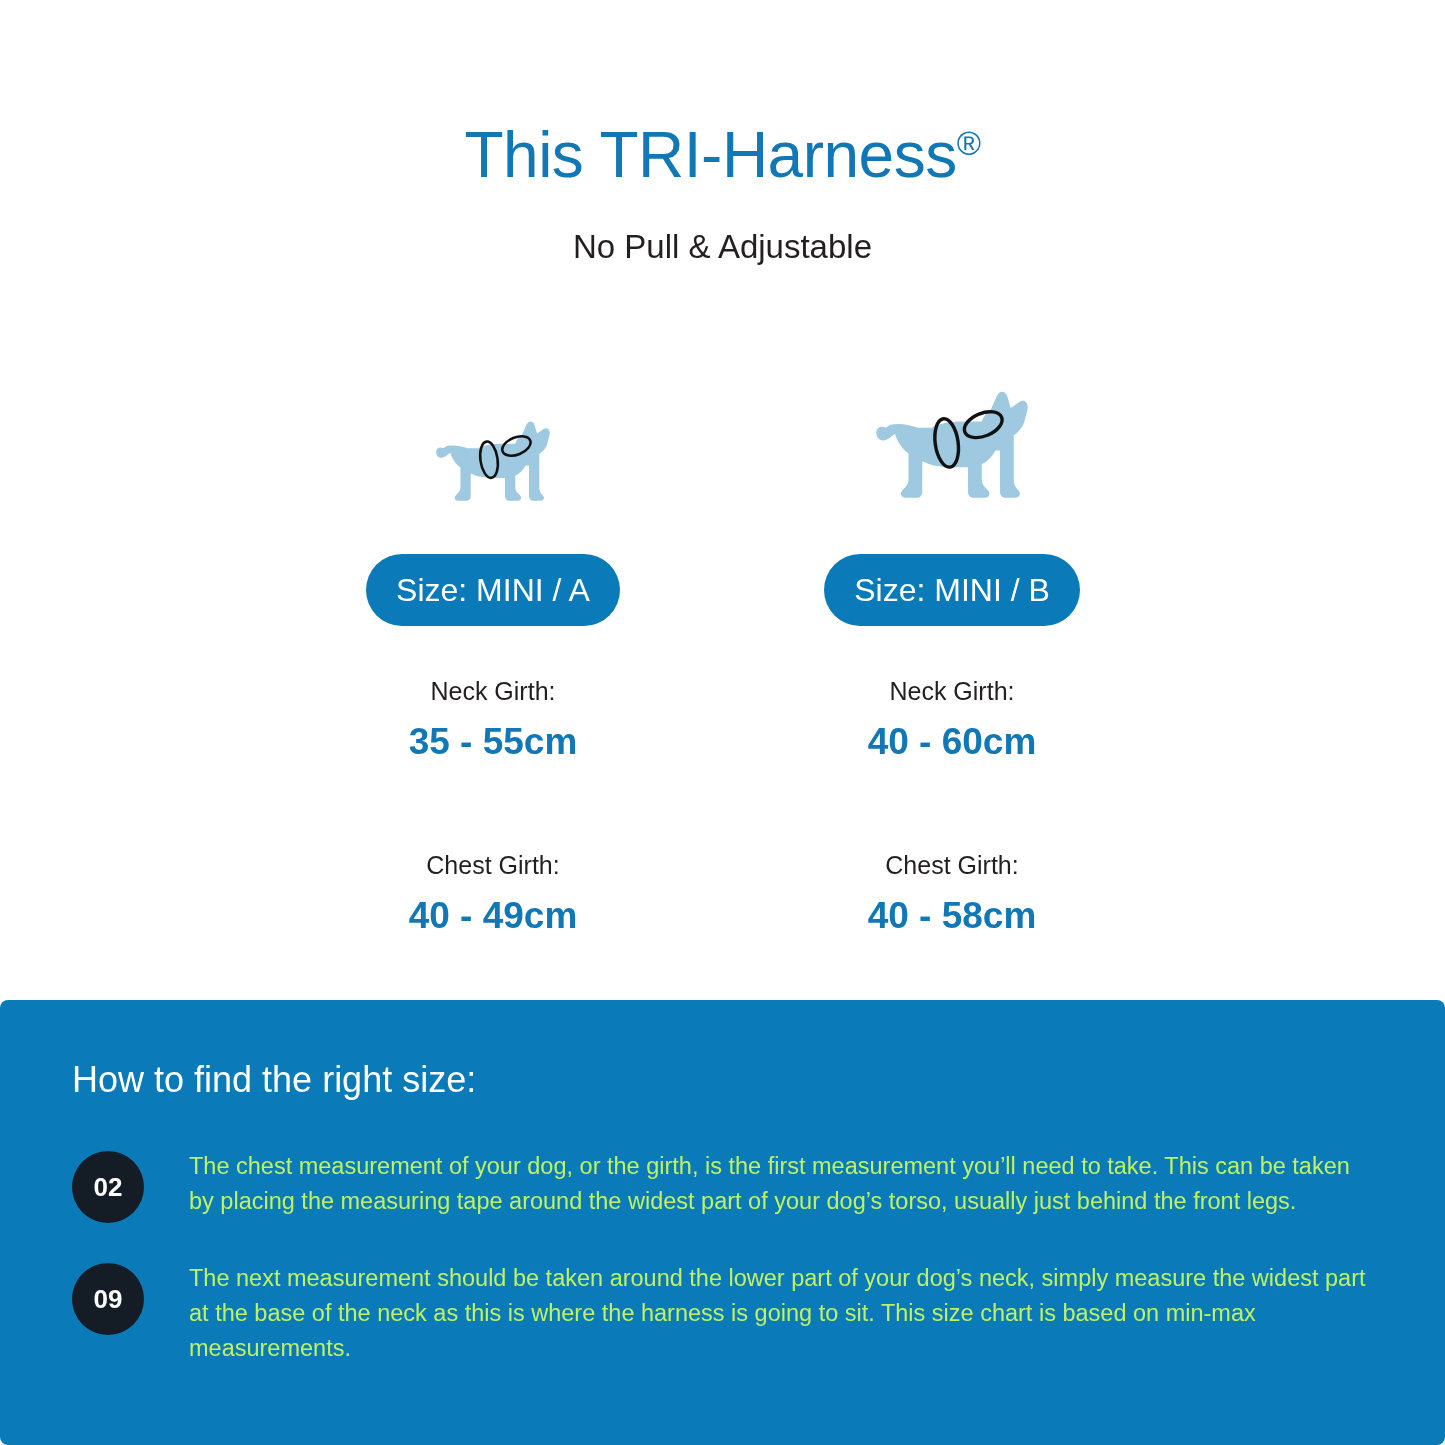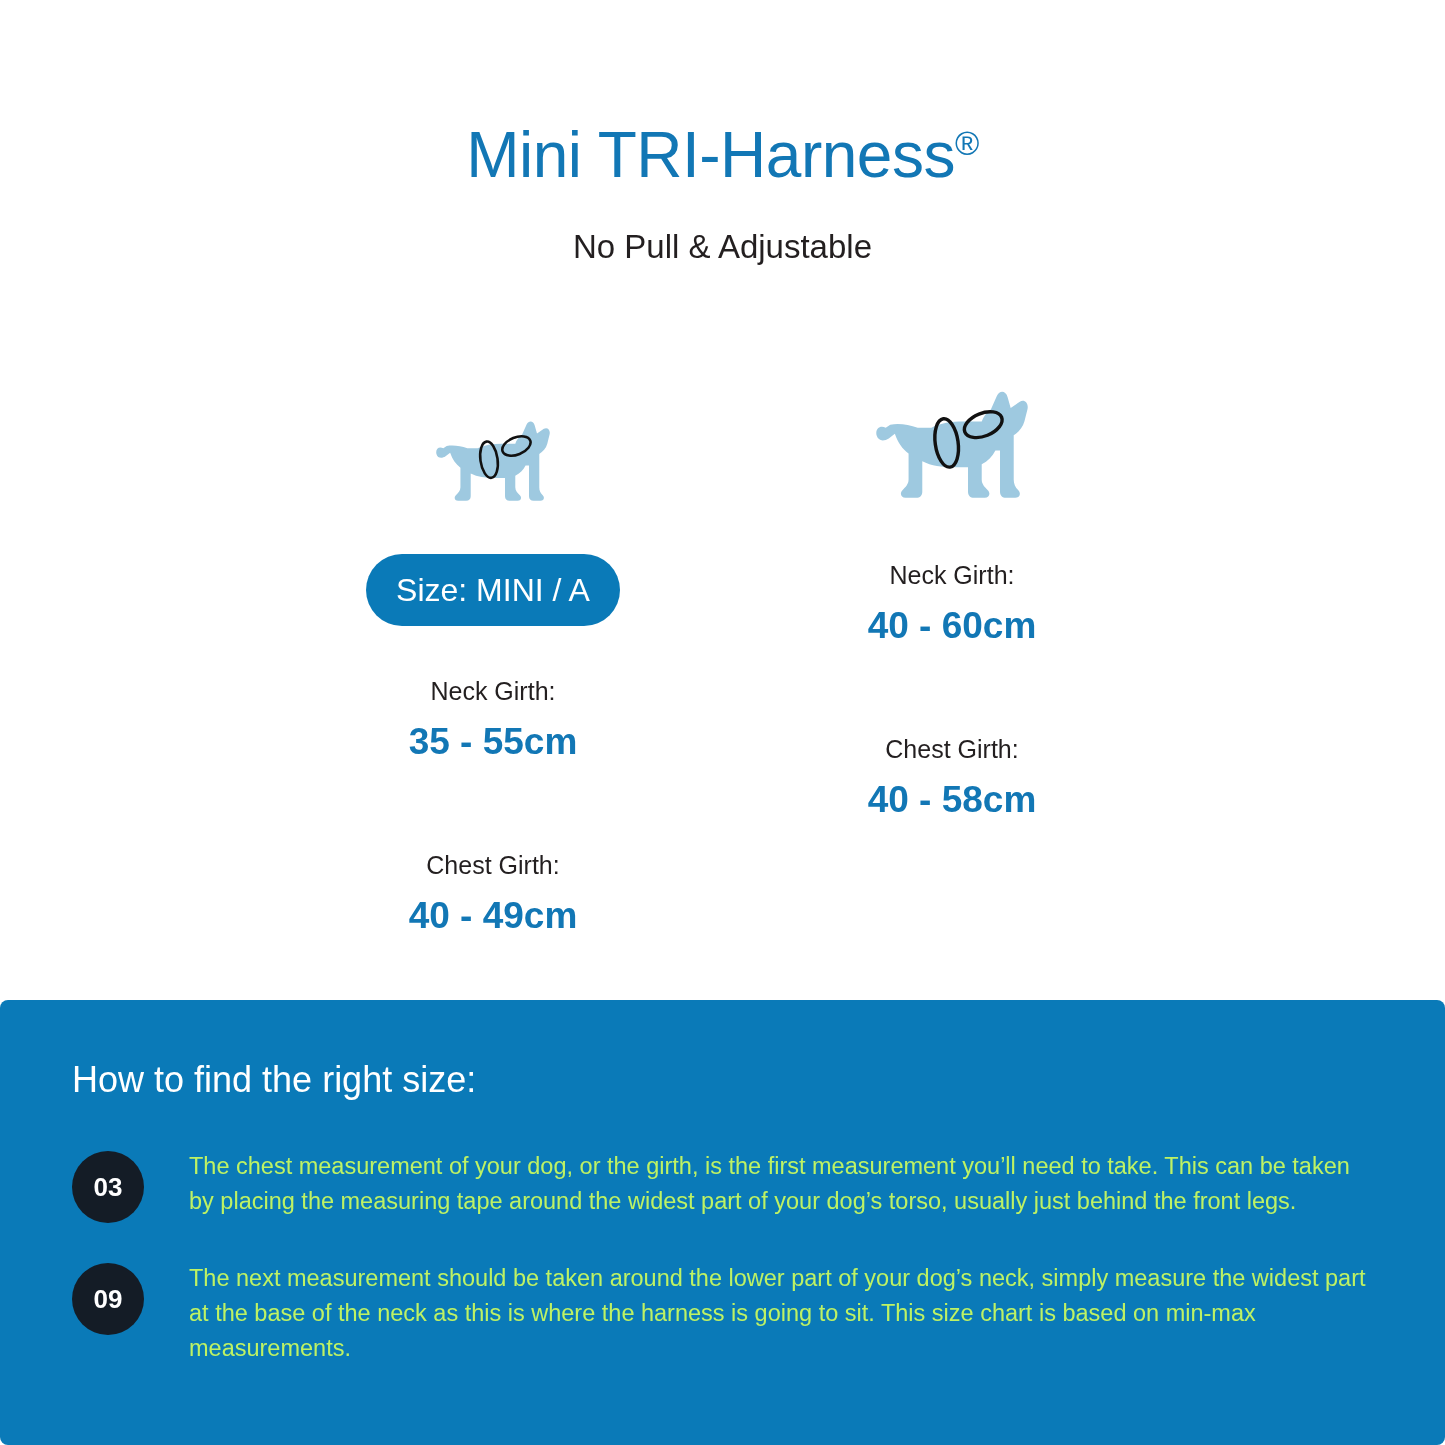--- a/index.html
+++ b/index.html
@@ -157,21 +157,21 @@
   }
 </style>
 </head>
 <body>
 
 <div class="page">
 
   <div class="top-section">
 
     <div class="title">
-      <span>Mini TRI-Harness</span><span class="reg">®</span>
+      <span>This TRI-Harness</span><span class="reg">®</span>
     </div>
 
     <div class="subtitle">No Pull &amp; Adjustable</div>
 
     <div class="columns">
 
       <div class="col">
         <div class="dog-wrap">
           <svg class="dog-svg" width="120" height="96" viewBox="0 0 210 168">
             <g fill="#9ec9e0">
@@ -203,40 +203,41 @@
             <g fill="#9ec9e0">
               <path d="M18 60 C10 56 4 62 6 70 C8 78 16 78 22 74 L30 68 C34 80 40 88 48 94 L48 128 C48 134 44 138 40 142 C36 146 38 152 44 152 L58 152 C63 152 66 149 66 144 L66 104 C78 110 92 112 106 112 L126 112 L126 144 C126 149 129 152 134 152 L148 152 C154 152 156 146 152 142 C148 138 144 134 144 128 L144 108 C152 104 158 98 162 90 L168 90 L168 144 C168 149 171 152 176 152 L188 152 C194 152 196 146 192 142 C188 138 186 134 186 128 L186 70 C192 66 198 60 200 52 L204 36 C206 28 200 22 194 26 L182 34 L178 20 C176 12 168 10 164 18 L156 36 C150 40 146 46 144 52 L120 52 C104 52 90 54 78 60 L60 60 C48 56 36 54 24 56 Z"></path>
             </g>
             <g fill="none" stroke="#111111" stroke-width="4.5" stroke-linecap="round">
               <ellipse cx="98" cy="80" rx="15" ry="32" transform="rotate(-8 98 80)"></ellipse>
               <ellipse cx="146" cy="56" rx="26" ry="15" transform="rotate(-22 146 56)"></ellipse>
             </g>
           </svg>
         </div>
 
+        <div class="size-badge">Size: MINI / B</div>
 
         <div class="meas-block">
           <div class="meas-label">Neck Girth:</div>
           <div class="meas-value">40 - 60cm</div>
         </div>
 
         <div class="meas-block second">
           <div class="meas-label">Chest Girth:</div>
           <div class="meas-value">40 - 58cm</div>
         </div>
       </div>
 
     </div>
   </div>
 
   <div class="bottom-section">
     <div class="how-title">How to find the right size:</div>
 
     <div class="step">
-      <div class="step-badge">03</div>
+      <div class="step-badge">02</div>
       <div class="step-text">The chest measurement of your dog, or the girth, is the first measurement you’ll need to take. This can be taken by placing the measuring tape around the widest part of your dog’s torso, usually just behind the front legs.</div>
     </div>
 
     <div class="step">
       <div class="step-badge">09</div>
       <div class="step-text">The next measurement should be taken around the lower part of your dog’s neck, simply measure the widest part at the base of the neck as this is where the harness is going to sit. This size chart is based on min-max measurements.</div>
     </div>
   </div>
 
 </div>

